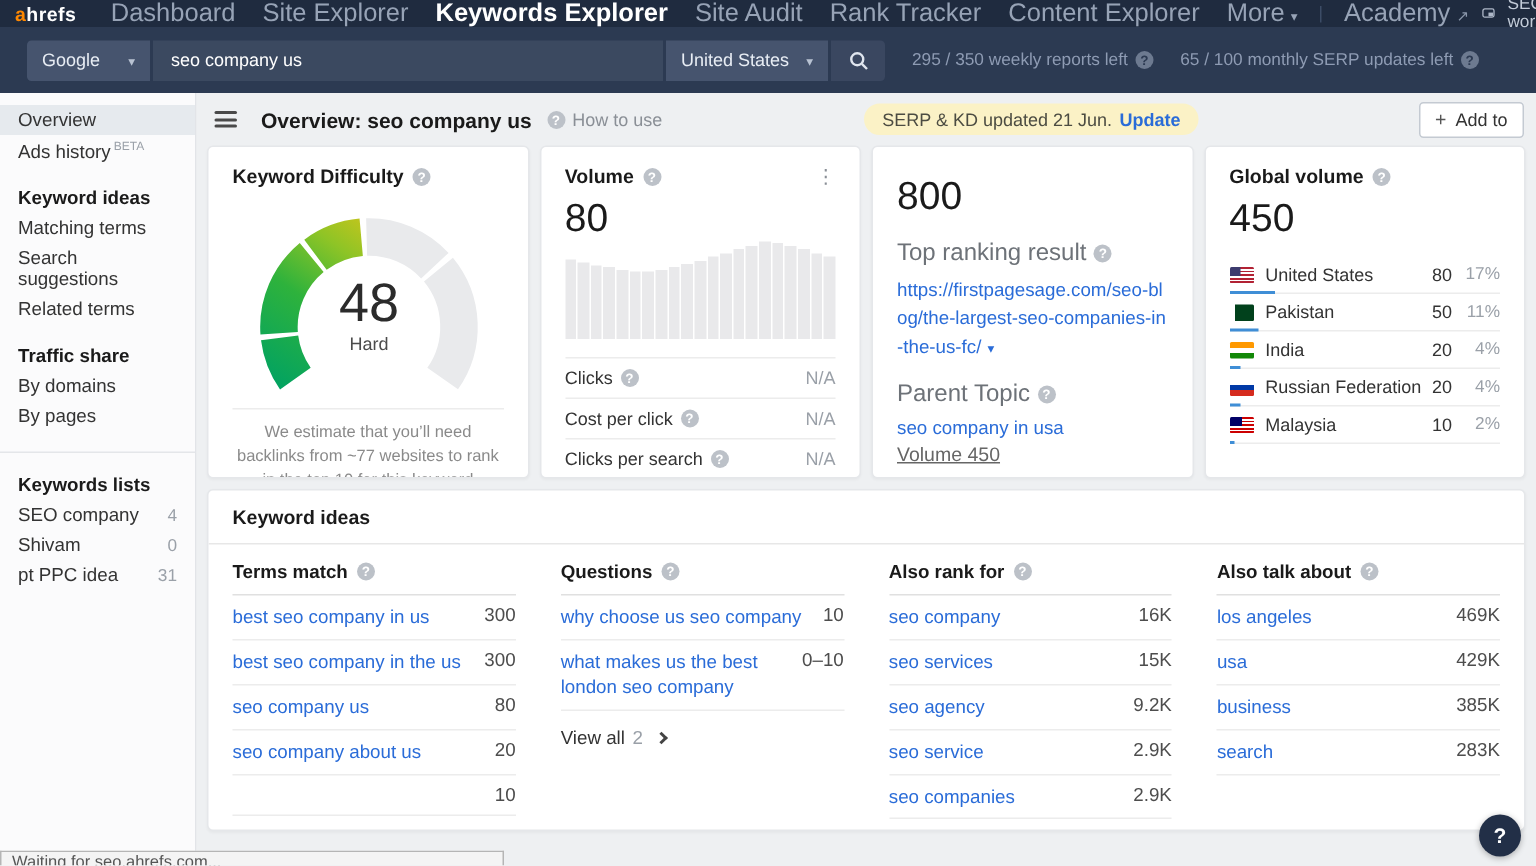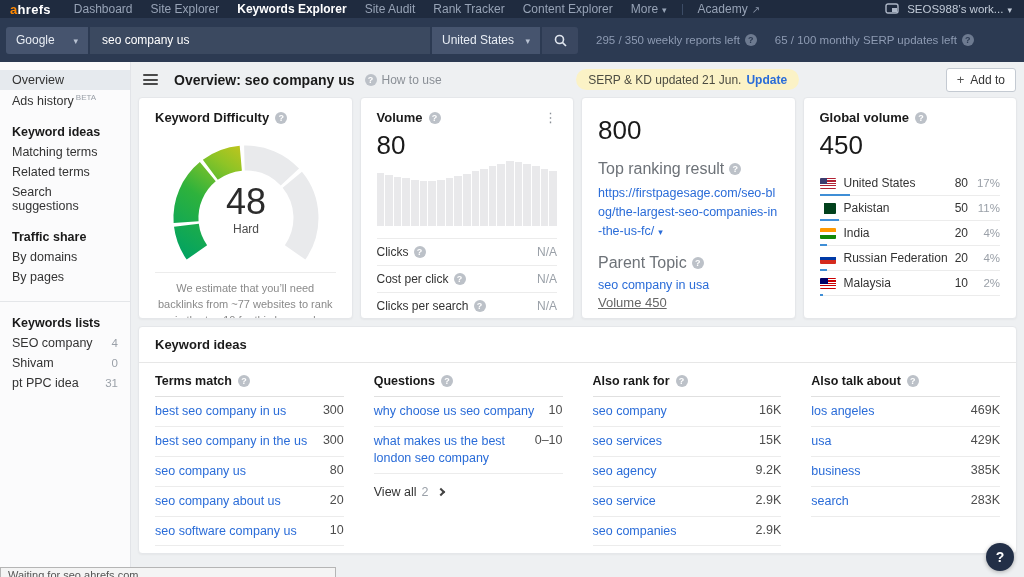--- a/index.html
+++ b/index.html
@@ -4,30 +4,30 @@
 <style>
   * { margin:0; padding:0; box-sizing:border-box; }
   html,body { width:1024px; height:577px; overflow:hidden; background:#eef0f2;
     font-family:"Liberation Sans", sans-serif; font-size:12px; color:#333; }
 
   
   .topnav { height:18px; background:#1f2b3f; display:flex; align-items:center; padding:0 12px 0 10px; }
   .logo { font-weight:bold; font-size:13px; letter-spacing:.3px; margin-right:14px; display:flex; align-items:baseline;}
   .logo .la { color:#ff8800; }
   .logo .lr { color:#ffffff; }
-  .nav-item { color:#97a3b6; font-size:12px; padding:0 9px; cursor:pointer; white-space:nowrap; }
+  .nav-item { color:#97a3b6; font-size:17px; padding:0 9px; cursor:pointer; white-space:nowrap; }
   .nav-item.active { color:#fff; font-weight:bold; }
   .caret::after { content:"▾"; font-size:9px; margin-left:4px; }
   .ext::after { content:"↗"; font-size:10px; margin-left:4px; color:#8a96aa; }
   .nav-divider { width:1px; height:11px; background:#3c4c66; margin:0 6px; }
   .nav-right { margin-left:auto; display:flex; align-items:center; gap:8px; color:#c2cbd8; font-size:11.5px; }
   .nav-right .caret::after{ color:#c2cbd8; }
 
   
-  .searchbar { height:44px; background:#2c3a52; display:flex; align-items:center; padding:0 6px; gap:2px; }
+  .searchbar { height:44px; background:#2c3a52; display:flex; align-items:center; padding:0 18px; gap:2px; }
   .sb-control { height:27px; background:#46546e; color:#e8edf4; display:flex; align-items:center;
     padding:0 10px; font-size:12px; cursor:pointer; white-space:nowrap; }
   .sb-control .caret::after{ font-size:9px; margin-left:8px; color:#b8c2d2;}
   .engine { border-radius:3px 0 0 3px; width:82px; justify-content:space-between; }
   .query { flex:0 0 340px; height:27px; background:#3b4960; border:none; color:#fff; padding:0 12px;
     font-size:12px; font-family:"Liberation Sans", sans-serif; outline:none; }
   .country { width:108px; justify-content:space-between; }
   .search-btn { width:36px; height:27px; background:#3a4760; border-radius:0 3px 3px 0; display:flex;
     align-items:center; justify-content:center; cursor:pointer; }
   .quota { color:#8e9bb3; font-size:11.5px; margin-left:16px; display:flex; align-items:center; gap:5px; white-space:nowrap;}
@@ -198,24 +198,24 @@
         <span class="side-label">Overview</span>
       </div>
       <div class="side-item">
         <span class="side-label">Ads history<sup class="side-badge">BETA</sup></span>
       </div>
       <div class="side-header">Keyword ideas</div>
       <div class="side-item">
         <span class="side-label">Matching terms</span>
       </div>
       <div class="side-item">
+        <span class="side-label">Search suggestions</span>
+      </div>
+      <div class="side-item">
         <span class="side-label">Related terms</span>
-      </div>
-      <div class="side-item">
-        <span class="side-label">Search suggestions</span>
       </div>
       <div class="side-header">Traffic share</div>
       <div class="side-item">
         <span class="side-label">By domains</span>
       </div>
       <div class="side-item">
         <span class="side-label">By pages</span>
       </div>
       <div class="side-divider"></div>
       <div class="side-header">Keywords lists</div>
@@ -422,21 +422,20 @@
             </div>
             <div class="idea-row">
               <a class="kw-link">seo company us</a>
               <span class="kw-val">80</span>
             </div>
             <div class="idea-row">
               <a class="kw-link">seo company about us</a>
               <span class="kw-val">20</span>
             </div>
             <div class="idea-row">
-              <a class="kw-link">seo software company us</a>
               <span class="kw-val">10</span>
             </div>
             <div class="view-all"></div>
           </div>
           <div class="ideas-col">
             <div class="col-head">
               <span class="col-title">Questions</span>
               <span class="q"></span>
             </div>
             <div class="idea-row">

